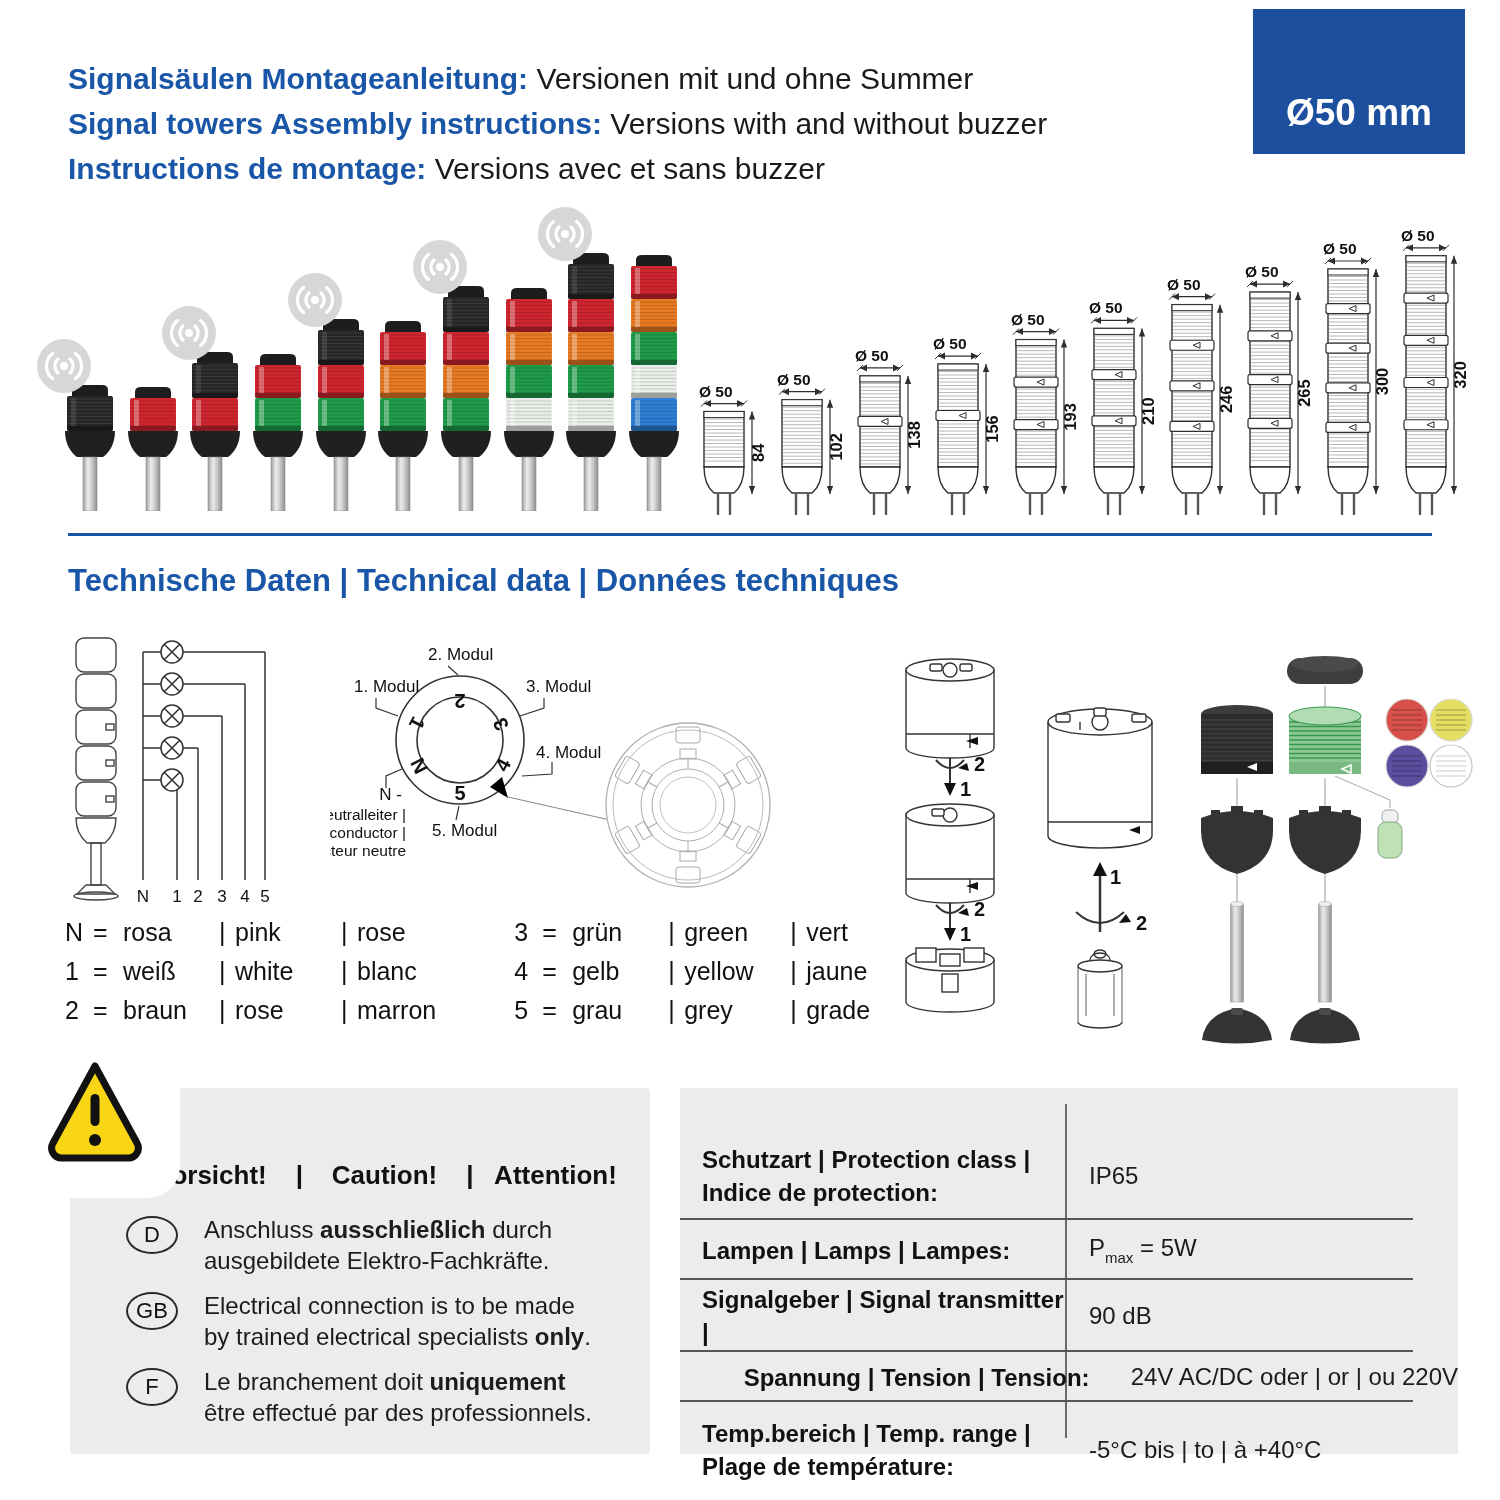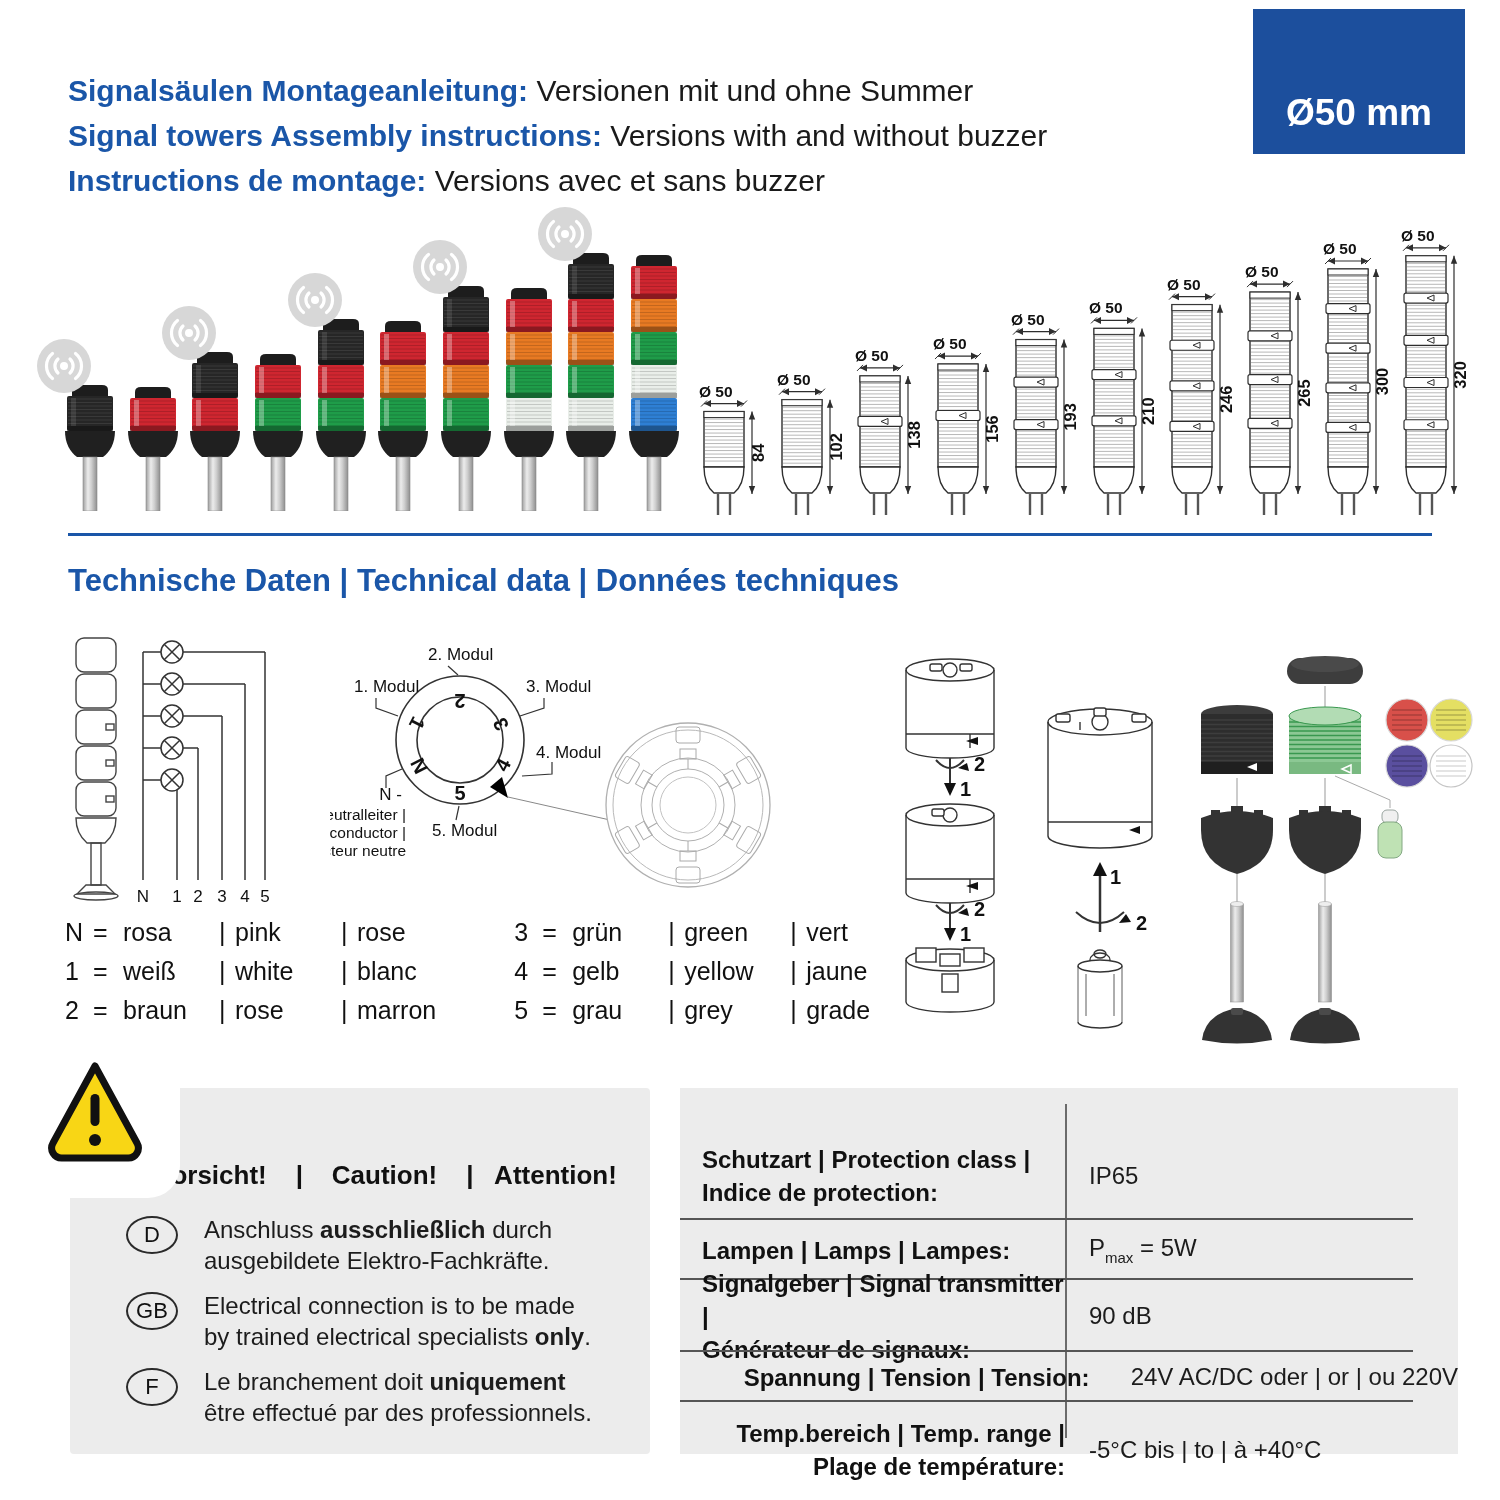--- a/index.html
+++ b/index.html
@@ -1,20 +1,20 @@
 <!DOCTYPE html>
 <html><head>
 <meta charset="utf-8">
 <style>
   html,body{margin:0;padding:0;background:#fff}
   body{font-family:"Liberation Sans",sans-serif;color:#1a1a1a}
   .page{position:relative;width:1500px;height:1500px;background:#fff;overflow:hidden}
   .abs{position:absolute}
   
-  .titles{left:68px;top:68px}
+  .titles{left:68px;top:56px}
   .hline{font-size:30px;line-height:45px;font-weight:400;color:#1a1a1a;white-space:nowrap}
   .hline .blue{color:#1a56a8;font-weight:700}
   .badge{left:1253px;top:9px;width:212px;height:145px;background:#1c4f9d;display:flex;align-items:flex-end;justify-content:center;padding-bottom:20px;box-sizing:border-box}
   .badge span{color:#fff;font-size:37px;font-weight:700}
   
   .photo-row{left:62px;top:238px;width:620px;height:277px;display:flex;align-items:flex-end;justify-content:space-between}
   .ptower{position:relative}
   .sound{position:absolute;left:-27px;top:-46px;width:58px;height:58px}
   .drawings-row{left:692px;top:222px;width:778px;height:300px;display:flex;align-items:flex-end;justify-content:space-between}
   .blue-rule{left:68px;top:533px;width:1364px;height:3px;background:#1a56a8}
@@ -1441,31 +1441,30 @@
       </div>
       <div class="spec-row sep" style="height: 60px;">
         <div class="spec-label">
           <div>Lampen | Lamps | Lampes:</div>
         </div>
         <div class="spec-value"><span class="">P</span><span class="sub">max</span><span class=""> = 5W</span></div>
       </div>
       <div class="spec-row sep" style="height: 72px;">
         <div class="spec-label">
           <div>Signalgeber | Signal transmitter |</div>
-          <div>Générateur de signaux:</div>
         </div>
         <div class="spec-value"><span class="">90 dB</span></div>
       </div>
       <div class="spec-row sep" style="height: 50px; justify-content: flex-end;">
         <div class="spec-label">
           <div>Spannung | Tension | Tension:</div>
         </div>
         <div class="spec-value"><span class="">24V AC/DC oder | or | ou 220V</span></div>
       </div>
-      <div class="spec-row" style="height: 96px; text-align: right;">
+      <div class="spec-row" style="height: 96px;">
         <div class="spec-label">
           <div>Temp.bereich | Temp. range |</div>
           <div>Plage de température:</div>
         </div>
         <div class="spec-value"><span class="">-5°C bis | to | à  +40°C</span></div>
       </div>
     </div>
 
 </div>
 

